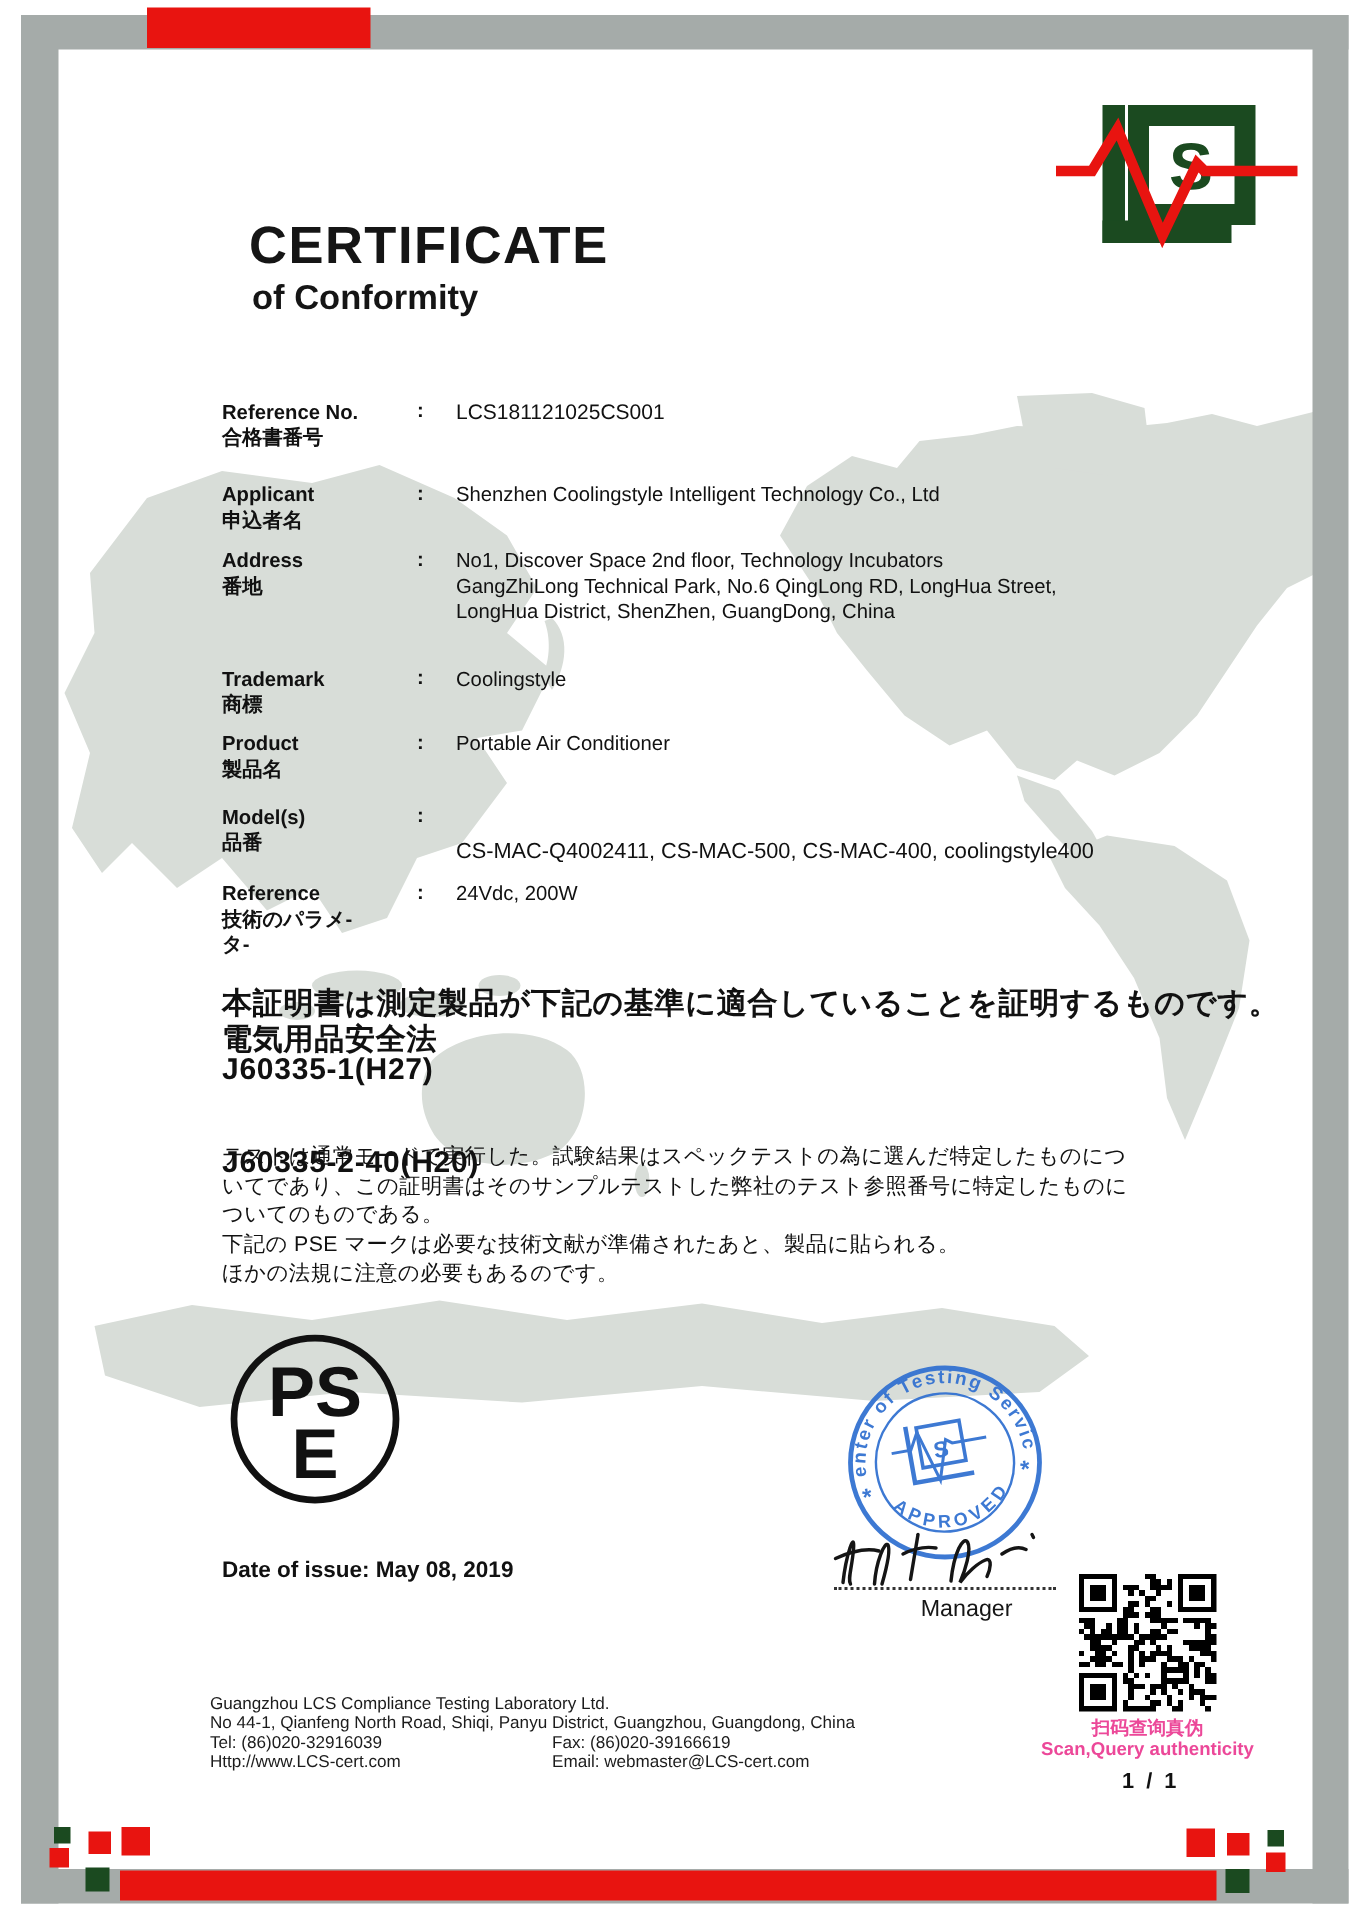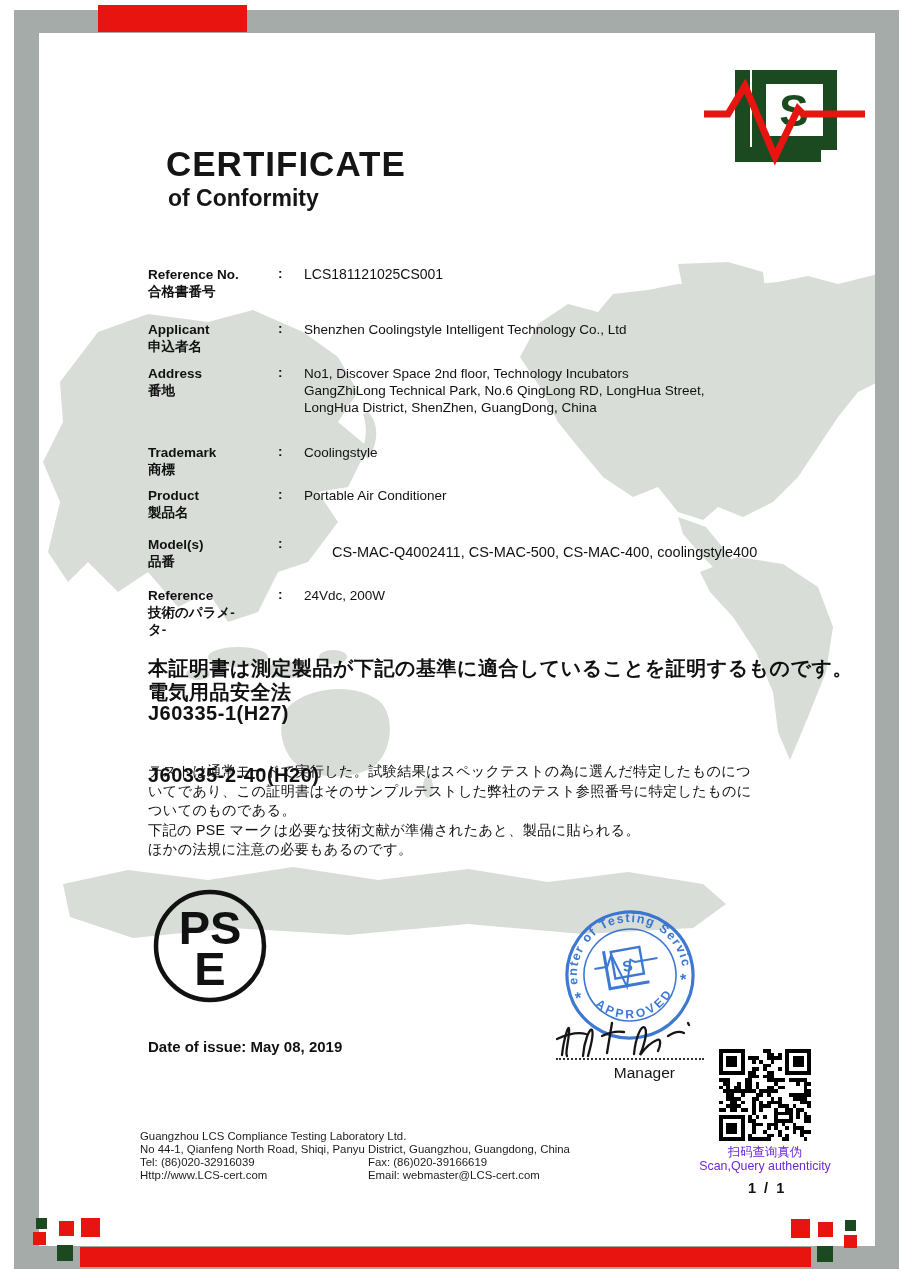--- a/index.html
+++ b/index.html
@@ -9,26 +9,26 @@
   .frame{background:var(--frame-gray,#a5aba9);}
   .sq-red{background:var(--accent-red,#e81410);}
   .sq-green{background:var(--brand-green,#1b4a20);}
   .title1{font-size:35px;font-weight:bold;letter-spacing:1px;color:#151515;}
   .title2{font-size:23px;font-weight:bold;color:#151515;}
   .f-row{position:absolute;left:148px;width:720px;}
   .f-label{position:absolute;left:0;top:0;width:128px;font-size:13.5px;font-weight:bold;line-height:17px;}
   .f-jp{display:block;font-weight:bold;font-size:13.5px;line-height:17px;white-space:pre-line;}
   .f-colon{position:absolute;left:130px;top:0;font-size:13.5px;font-weight:bold;}
   .f-value{position:absolute;left:156px;top:0;width:560px;font-size:13.5px;font-weight:normal;line-height:17px;white-space:pre-line;}
-  .f-value.big{font-size:14.5px;top:8px;margin-left:28px;}
+  .f-value.big{font-size:14.5px;top:24px;}
   .jp-line{position:absolute;left:148px;font-size:20px;font-weight:bold;letter-spacing:0.5px;}
   .jp-note{position:absolute;left:148px;width:724px;font-size:14.2px;line-height:19.5px;white-space:pre-line;letter-spacing:0.3px;}
   .date-line{font-size:15px;font-weight:bold;}
   .footer-line{font-size:11.4px;line-height:13px;color:#1c1c1c;}
-  .qr-cap{font-size:12.4px;font-weight:normal;text-align:center;color:#6d28d9;}
+  .qr-cap{font-size:12.4px;font-weight:bold;text-align:center;color:#ec4899;}
   .page-num{font-size:14.5px;font-weight:bold;letter-spacing:2px;}
   .sig-dots{border-bottom:2px dotted #333;}
   .manager{font-size:15.5px;text-align:center;color:#161616;}
   svg text{font-family:"Liberation Sans","DejaVu Sans",sans-serif;}
 </style>
 </head>
 <body>
 
 <svg class="abs" style="left:38px;top:262px;" width="840" height="750" viewBox="0 0 840 750">
   <g fill="var(--map-gray,#d8ddd8)" stroke="none">

